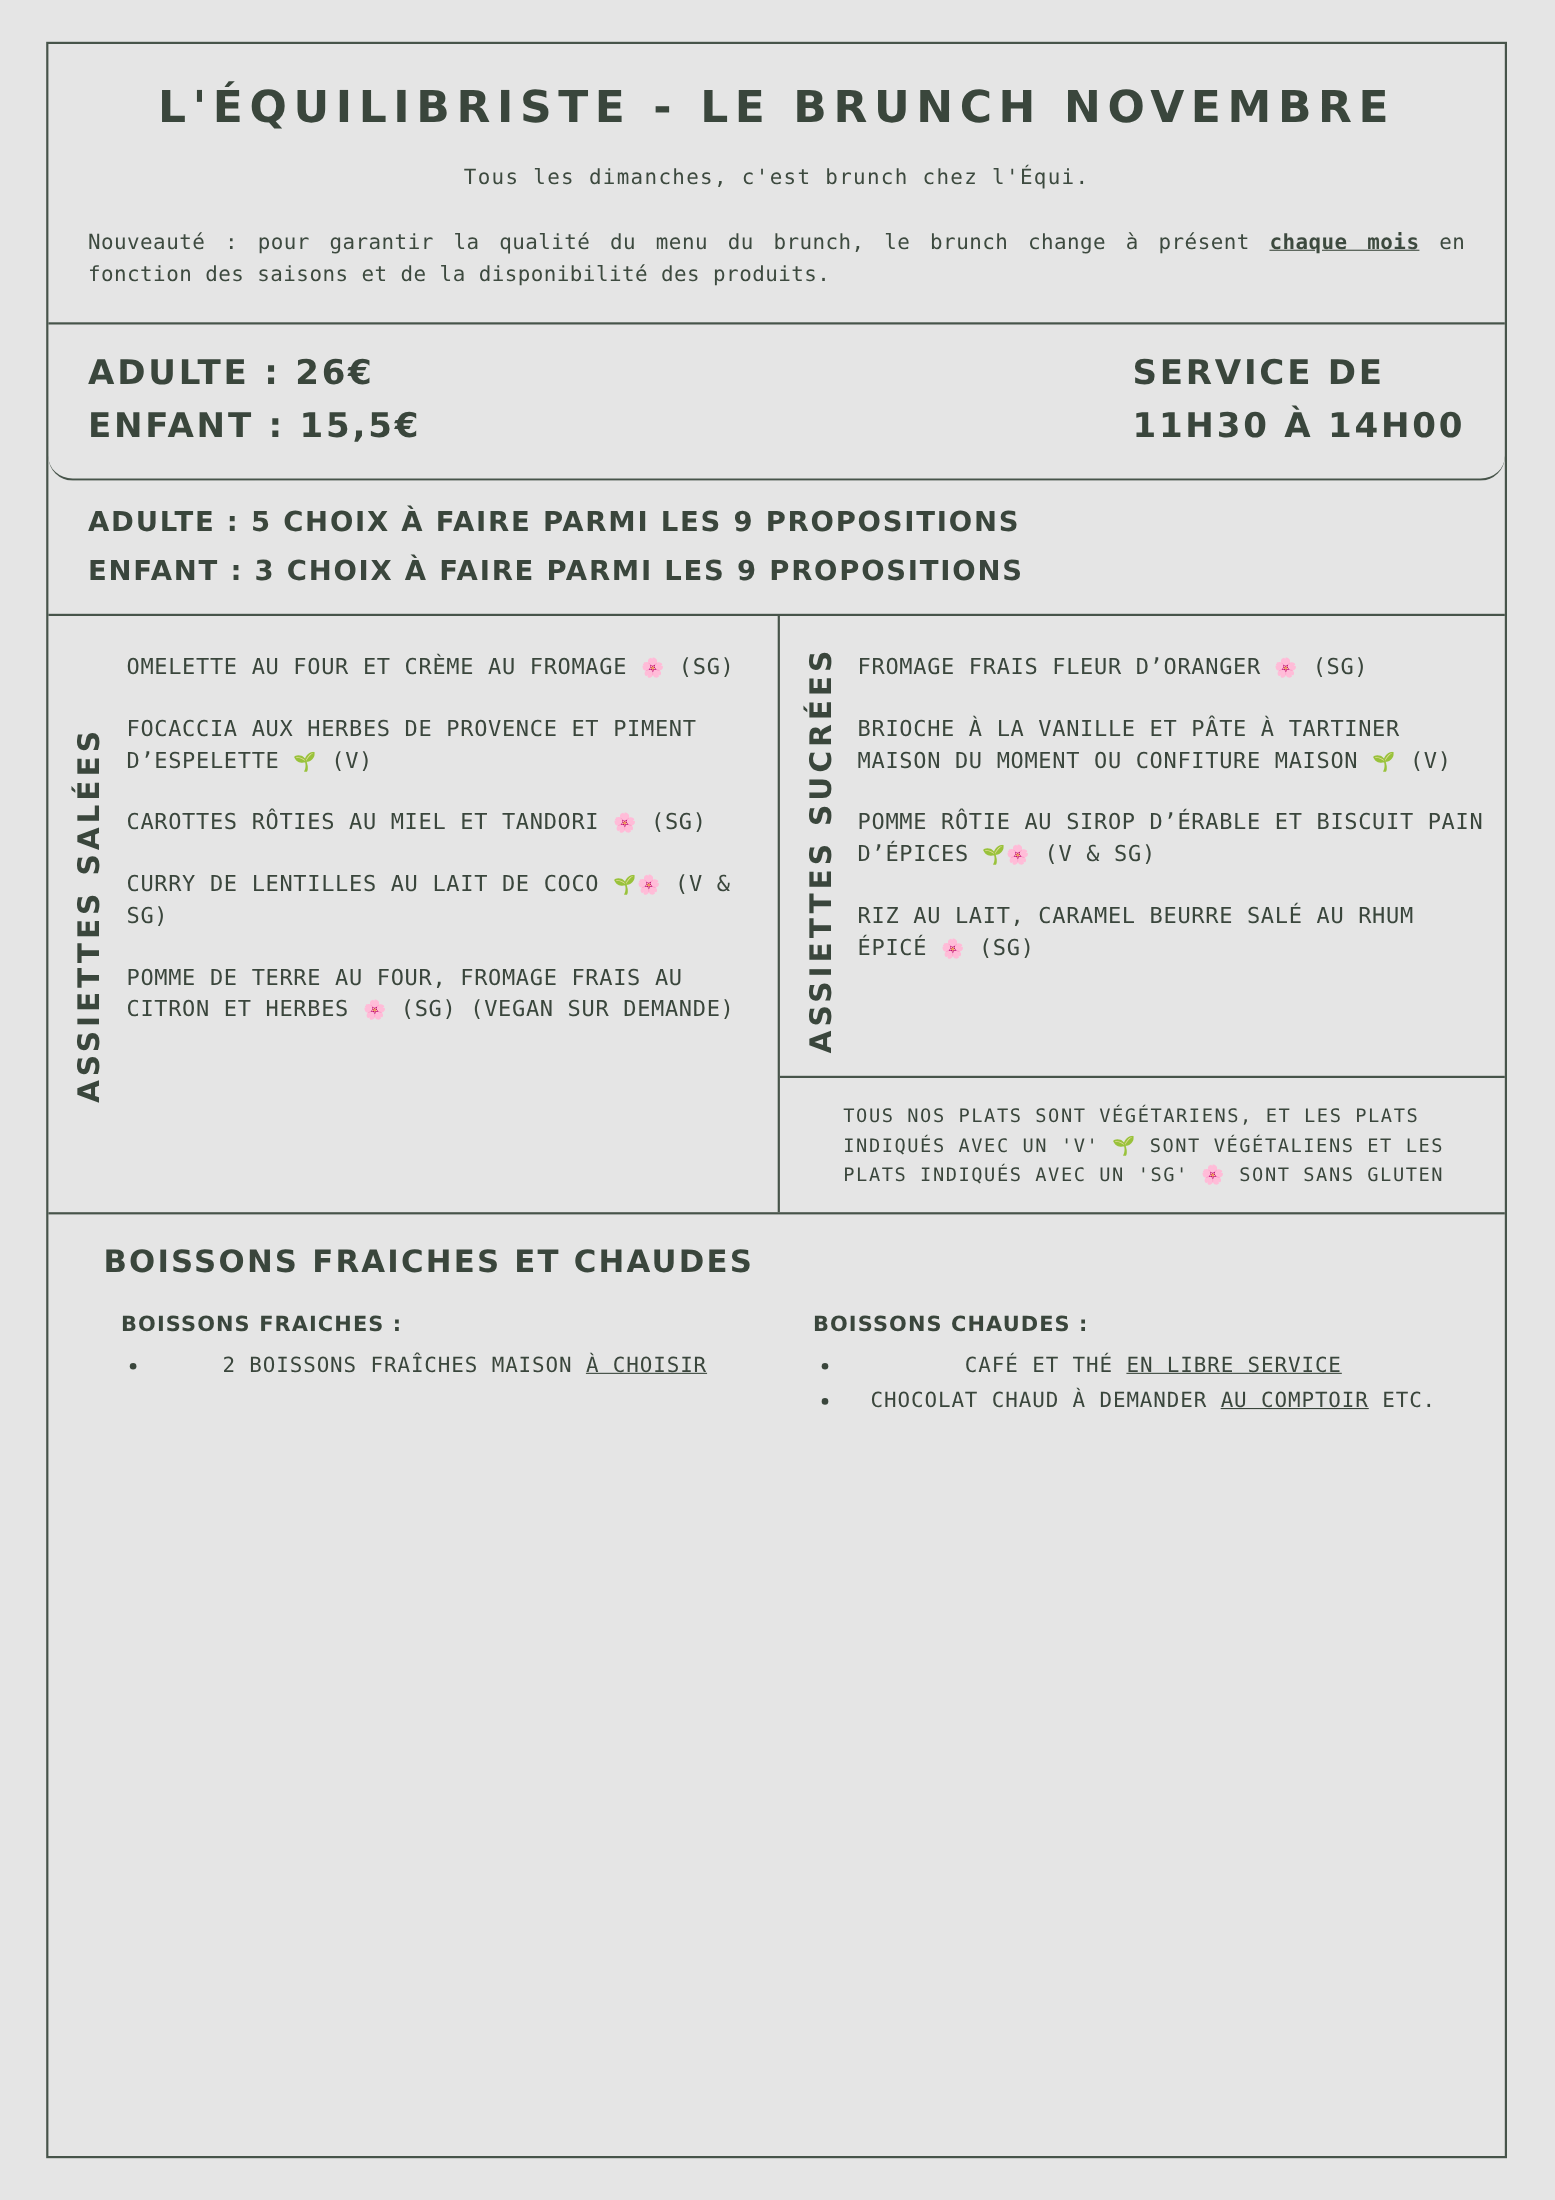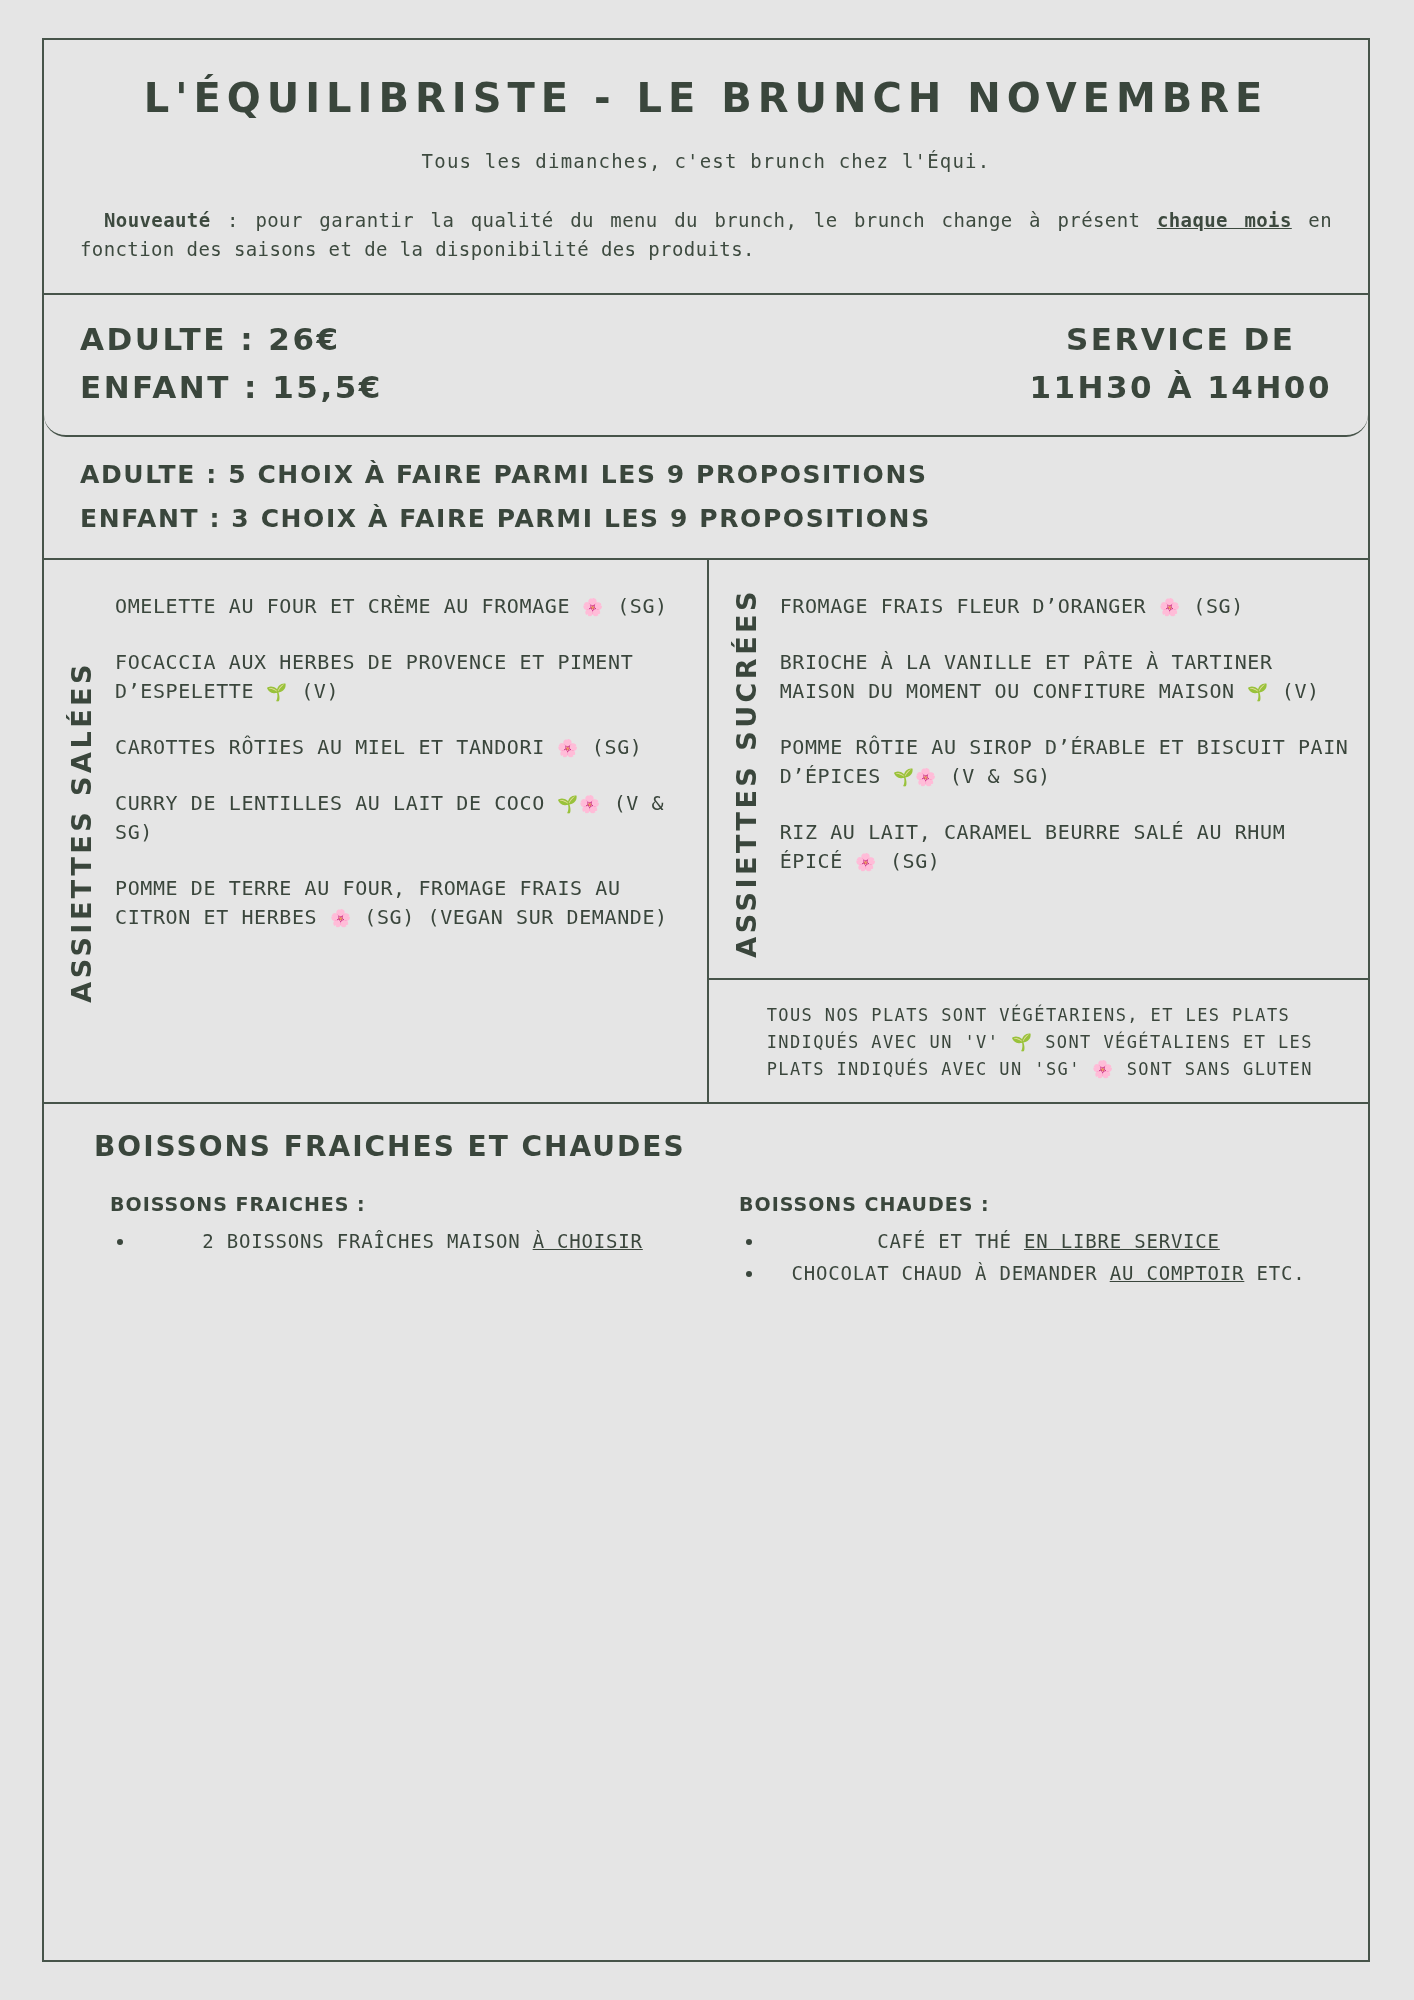--- a/index.html
+++ b/index.html
@@ -53,40 +53,40 @@
     margin-bottom: 34px;
     color: #3d4a3f;
   }
   .intro {
     font-size: 19px;
     line-height: 1.55;
     text-align: justify;
     letter-spacing: 0.4px;
     color: #3d4a3f;
   }
-  .intro b { font-weight: 700; margin-left: 24px; }
+  .intro b { font-weight: 400; }
   .intro u { text-decoration: underline; font-weight: 700; }
 
   
   .section-price {
     border-bottom: 2px solid #47544a;
     display: flex;
     justify-content: space-between;
     align-items: center;
     padding: 20px 36px 24px 36px;
     border-radius: 22px;
   }
   .price-left, .price-right {
     font-family: "DejaVu Sans", sans-serif;
     font-weight: 700;
     font-size: 31px;
     letter-spacing: 2.5px;
     line-height: 1.55;
   }
-  .price-right { text-align: center; }
+  .price-right { text-align: left; }
 
   
   .section-choice {
     border-bottom: 2px solid #47544a;
     padding: 16px 36px 18px 36px;
   }
   .choice-line {
     font-family: "DejaVu Sans", sans-serif;
     font-weight: 700;
     font-size: 25px;

